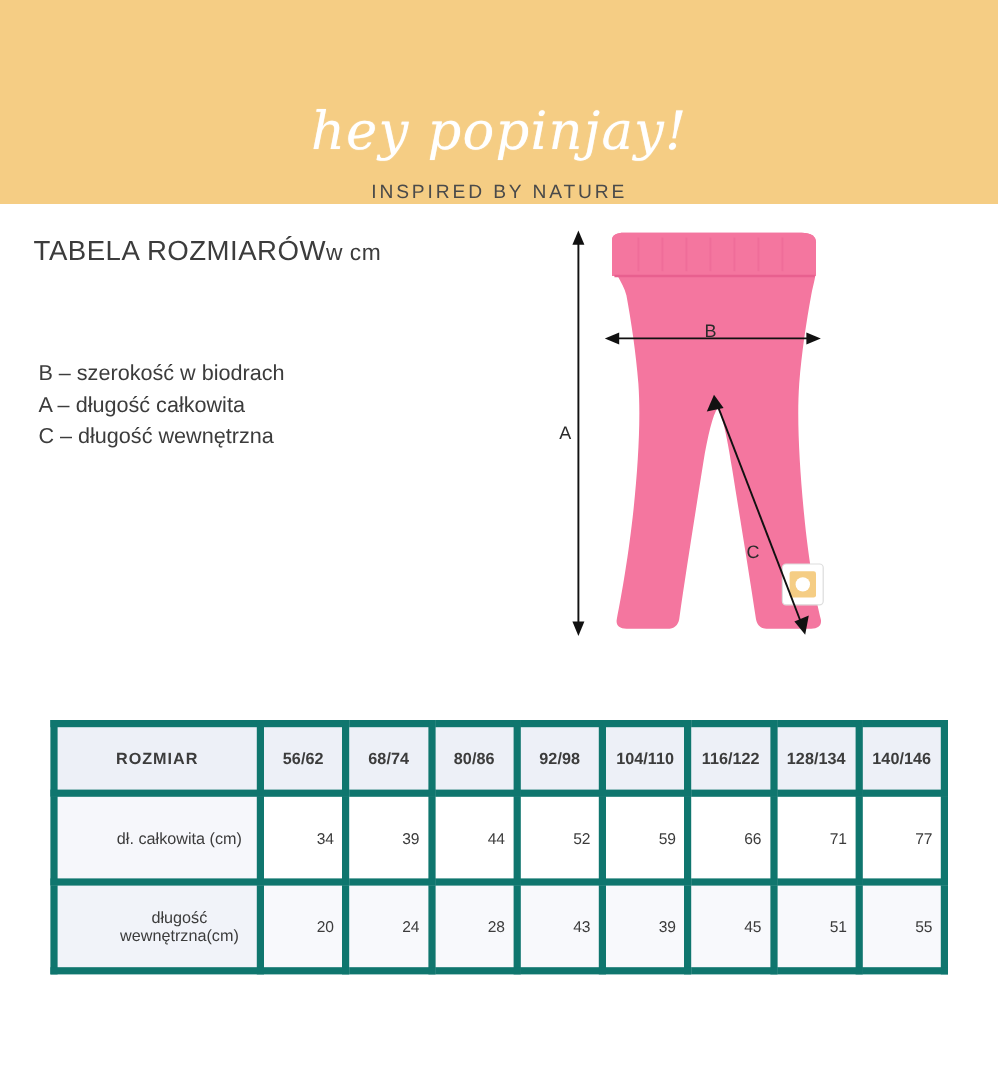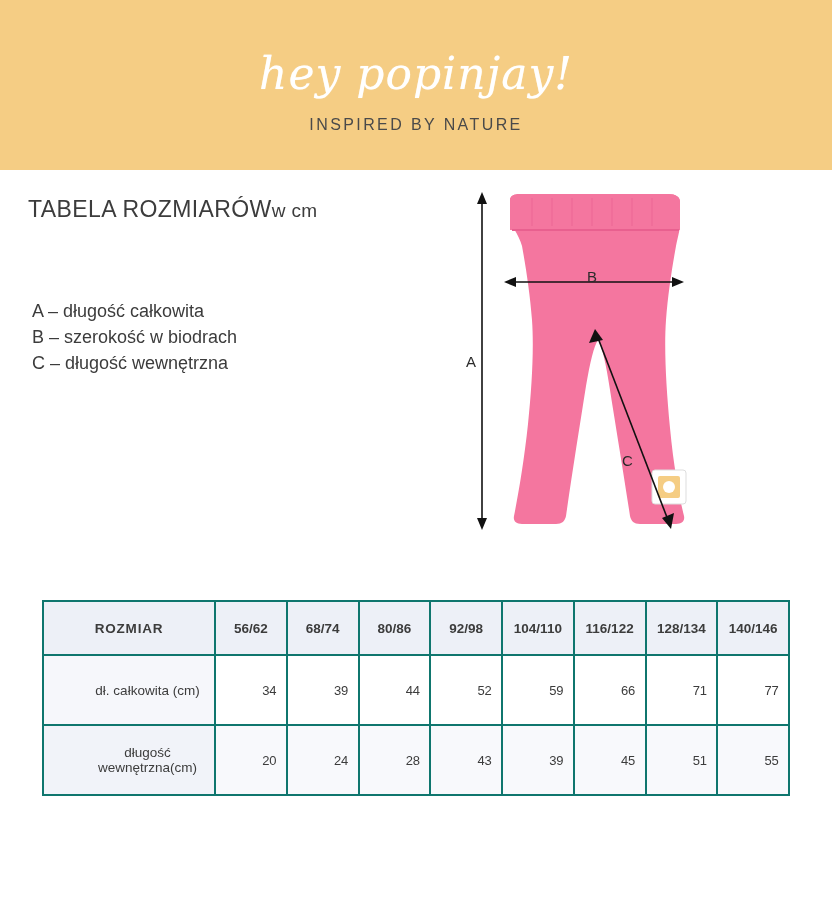--- a/index.html
+++ b/index.html
@@ -16,21 +16,21 @@
   }
 
   
   .banner {
     width: 832px;
     height: 170px;
     background: #f5cd84;
     display: flex;
     flex-direction: column;
     align-items: center;
-    justify-content: center;
+    justify-content: flex-end;
     box-sizing: border-box;
   }
   .brand {
     font-family: "DejaVu Serif", serif;
     font-style: italic;
     font-size: 44px;
     color: #ffffff;
     letter-spacing: 1px;
     line-height: 1;
     margin-top: 16px;
@@ -138,21 +138,21 @@
     top: 600px;
     width: 748px;
   }
   table.size-table {
     border-collapse: collapse;
     width: 748px;
     table-layout: fixed;
   }
   table.size-table th,
   table.size-table td {
-    border: 2px solid #0f766e;
+    border: 6px solid #0f766e;
     text-align: center;
     font-size: 13px;
     color: #3c3c3c;
   }
   table.size-table thead th {
     background: #edf0f7;
     height: 50px;
     font-weight: bold;
     font-size: 13.5px;
   }
@@ -187,22 +187,22 @@
 </div>
 
 <div class="content">
 
   <div class="title">
     <span>TABELA ROZMIARÓW</span><span class="small">w cm</span>
   </div>
 
 
   <div class="legend">
+    <div>B – szerokość w biodrach</div>
     <div>A – długość całkowita</div>
-    <div>B – szerokość w biodrach</div>
     <div>C – długość wewnętrzna</div>
   </div>
 
   <div class="illustration">
     <svg class="leg-svg" width="360" height="360" viewBox="0 0 360 360">
 
       <path d="M70,10
                C70,6 74,4 80,4
                L228,4
                C236,4 240,7 240,12

